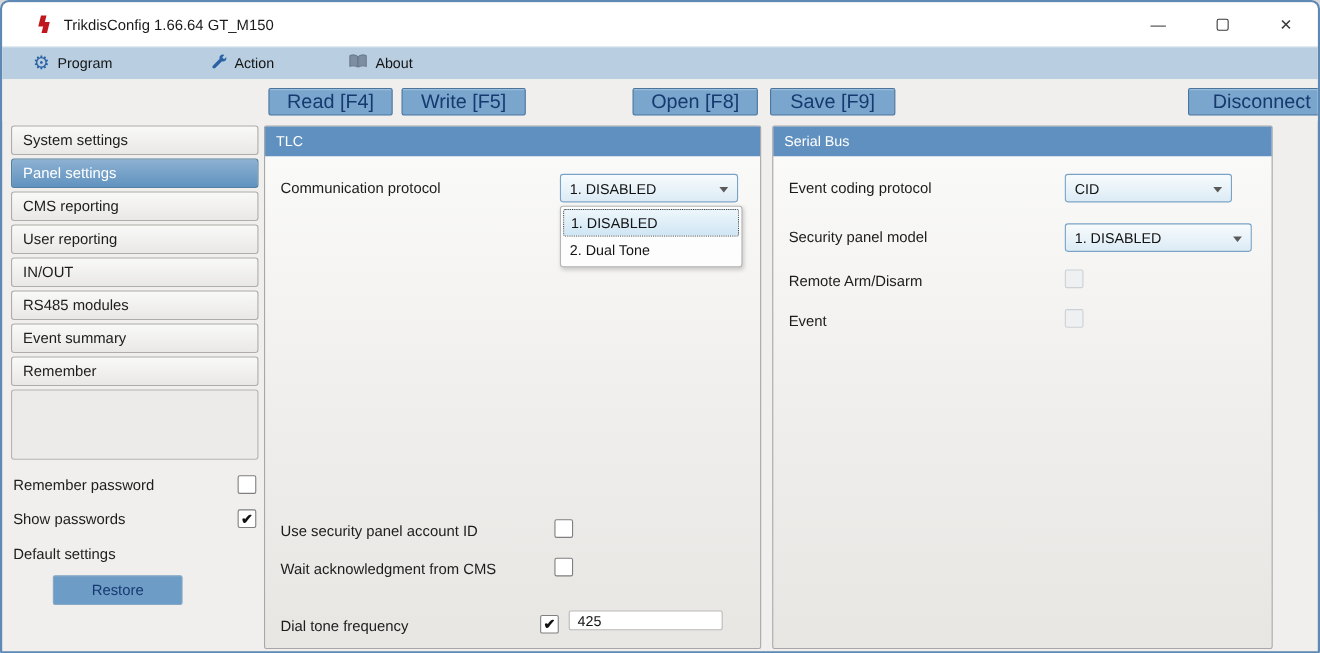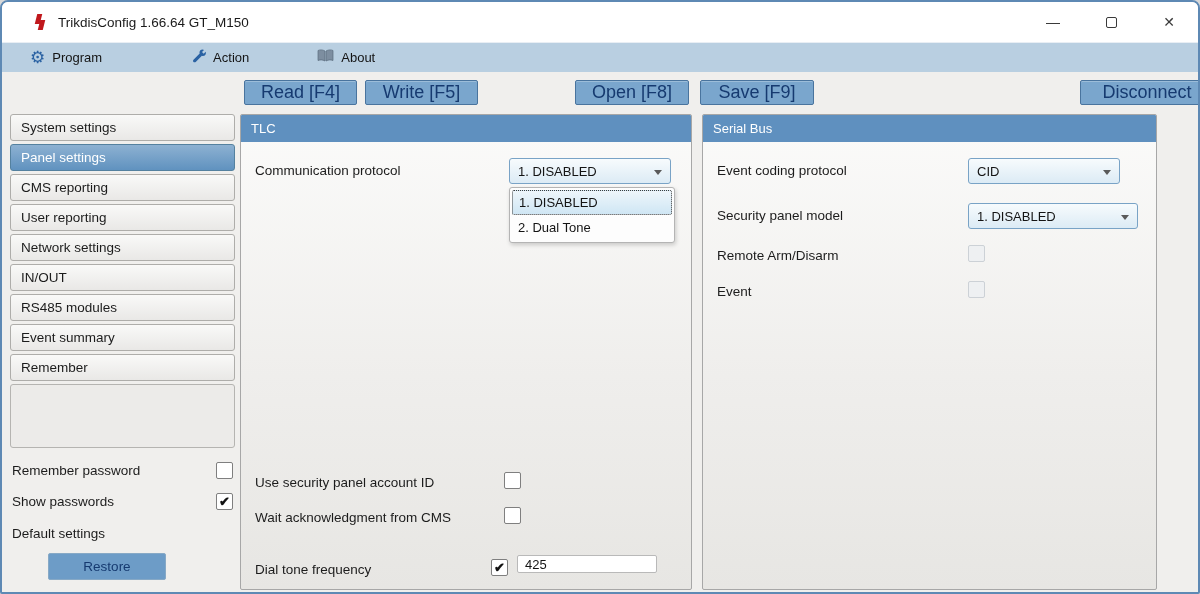--- a/index.html
+++ b/index.html
@@ -125,21 +125,20 @@
     <button class="tb-btn" style="left:573px;width:114px;">Open [F8]</button>
     <button class="tb-btn" style="left:698px;width:114px;">Save [F9]</button>
     <button class="tb-btn" style="left:1078px;width:134px;">Disconnect</button>
   </div>
 
   <div class="sidebar">
     <div class="nav-item">System settings</div>
     <div class="nav-item selected">Panel settings</div>
     <div class="nav-item">CMS reporting</div>
     <div class="nav-item">User reporting</div>
-    <div class="nav-item">Network settings</div>
     <div class="nav-item">IN/OUT</div>
     <div class="nav-item">RS485 modules</div>
     <div class="nav-item">Event summary</div>
     <div class="nav-item">Remember</div>
     <div class="nav-empty"></div>
 
     <div class="side-row">
       <span>Remember password</span>
       <span class="cb"></span>
     </div>

